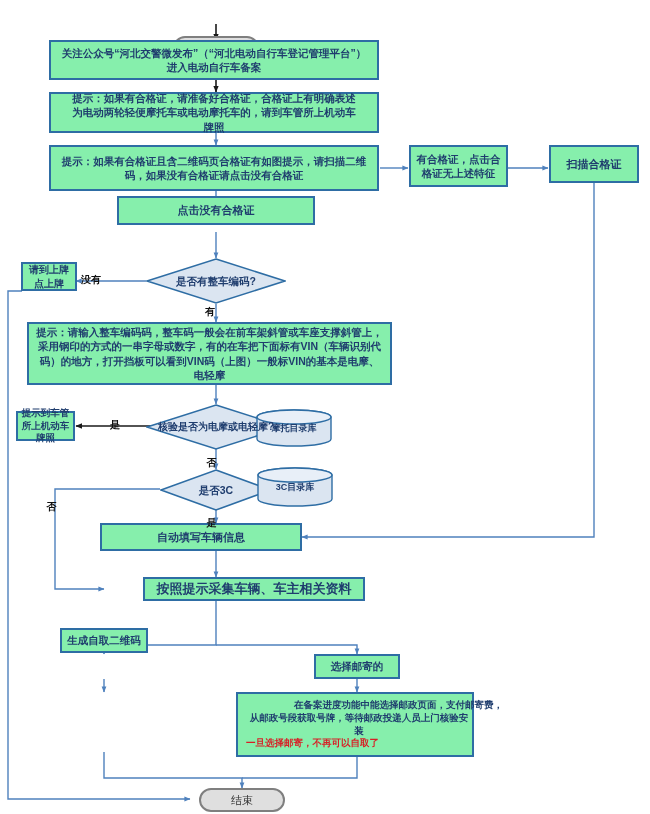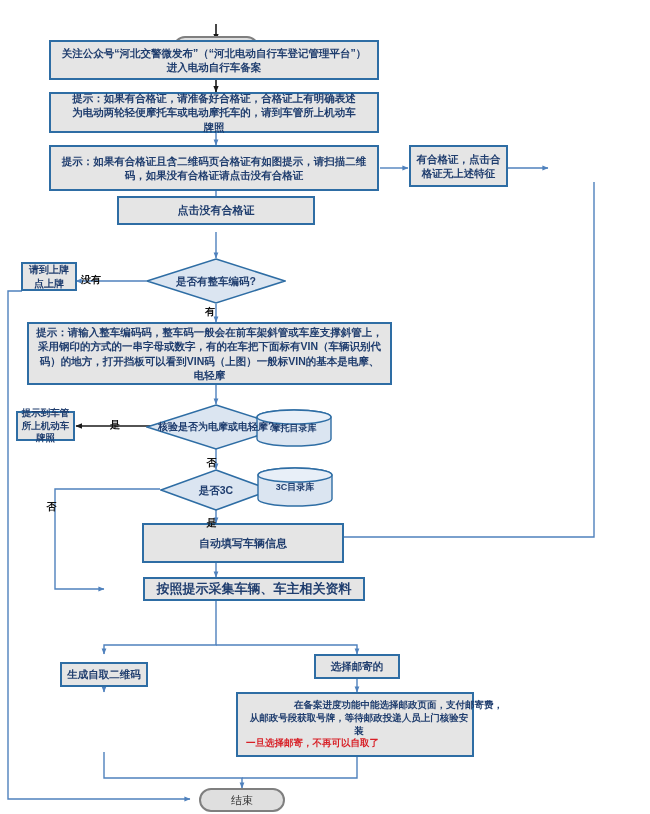--- a/index.html
+++ b/index.html
@@ -1,19 +1,19 @@
 <!DOCTYPE html>
 <html><head>
 <meta charset="utf-8">
 <style>
   html,body{margin:0;padding:0;background:#ffffff;}
   body{font-family:"Liberation Sans","DejaVu Sans",sans-serif;}
   #canvas{position:relative;width:650px;height:814px;background:#fff;overflow:hidden;}
   .node{position:absolute;box-sizing:border-box;display:flex;align-items:center;justify-content:center;text-align:center;color:#1f3d6e;font-weight:bold;line-height:1.35;}
-  .proc{background:#e5e5e5;border:2px solid #2e6da4;}
+  .proc{background:#86efac;border:2px solid #2e6da4;}
   .term{background:#dfdfdf;border:2px solid #7f7f7f;border-radius:14px;color:#333;font-weight:normal;}
   .diamond{background:transparent;border:none;}
   .diamond .dlabel{position:relative;z-index:2;padding:0 6px;}
   .diamond svg{position:absolute;left:0;top:0;}
   .cyl{background:transparent;border:none;}
   .cyl svg{position:absolute;left:0;top:0;}
   .cyl .clabel{position:relative;z-index:2;font-size:9px;}
   .edgelabel{position:absolute;color:#111;font-weight:bold;font-size:10px;background:transparent;white-space:nowrap;}
   .edgelabel.vert{writing-mode:vertical-rl;}
   #lines{position:absolute;left:0;top:0;width:650px;height:814px;pointer-events:none;}
@@ -98,20 +98,23 @@
   </div>
 
   <div class="node proc" style="left:49px;top:145px;width:330px;height:46px;font-size:10.5px;padding:0 6px;">
     <span>提示：如果有合格证且含二维码页合格证有如图提示，请扫描二维码，如果没有合格证请点击没有合格证</span>
   </div>
 
   <div class="node proc" style="left:409px;top:145px;width:99px;height:42px;font-size:10.5px;padding:0 4px;">
     <span>有合格证，点击合格证无上述特征</span>
   </div>
 
+  <div class="node proc" style="left:549px;top:145px;width:90px;height:38px;font-size:11px;">
+    <span>扫描合格证</span>
+  </div>
 
   <div class="node proc" style="left:117px;top:196px;width:198px;height:29px;font-size:11px;">
     <span>点击没有合格证</span>
   </div>
 
   <div class="node diamond" style="left:146px;top:258px;width:140px;height:46px;font-size:10.5px;">
     <svg width="140" height="46">
       <polygon points="70,1 139,23 70,45 1,23" fill="#dbe5f1" stroke="#2e6da4" stroke-width="1.6"></polygon>
     </svg>
     <span class="dlabel">是否有整车编码?</span>
@@ -152,29 +155,29 @@
   </div>
 
   <div class="node cyl" style="left:257px;top:467px;width:76px;height:40px;">
     <svg width="76" height="40">
       <path d="M1,8 a37,7 0 0 1 74,0 L75,32 a37,7 0 0 1 -74,0 z" fill="#dbe5f1" stroke="#2e6da4" stroke-width="1.4"></path>
       <ellipse cx="38" cy="8" rx="37" ry="7" fill="#e8eff8" stroke="#2e6da4" stroke-width="1.4"></ellipse>
     </svg>
     <span class="clabel">3C目录库</span>
   </div>
 
-  <div class="node proc" style="left:100px;top:523px;width:202px;height:40px;font-size:11px;margin-left:42px;">
+  <div class="node proc" style="left:100px;top:523px;width:202px;height:28px;font-size:11px;">
     <span>自动填写车辆信息</span>
   </div>
 
   <div class="node proc" style="left:104px;top:577px;width:222px;height:24px;font-size:13px;margin-left:39px;">
     <span>按照提示采集车辆、车主相关资料</span>
   </div>
 
-  <div class="node proc" style="left:60px;top:662px;width:88px;height:25px;font-size:10.5px;">
+  <div class="node proc" style="left:60px;top:628px;width:88px;height:25px;font-size:10.5px;">
     <span>生成自取二维码</span>
   </div>
 
   <div class="node proc" style="left:314px;top:654px;width:86px;height:25px;font-size:10.5px;">
     <span>选择邮寄的</span>
   </div>
 
 
   <div class="node proc t-left" style="left:236px;top:692px;width:238px;height:65px;font-size:9.5px;flex-direction:column;align-items:flex-start;justify-content:center;">
     <span class="multiline p" style="text-align:left;margin-left:48px;">在备案进度功能中能选择邮政页面，支付邮寄费，</span>

